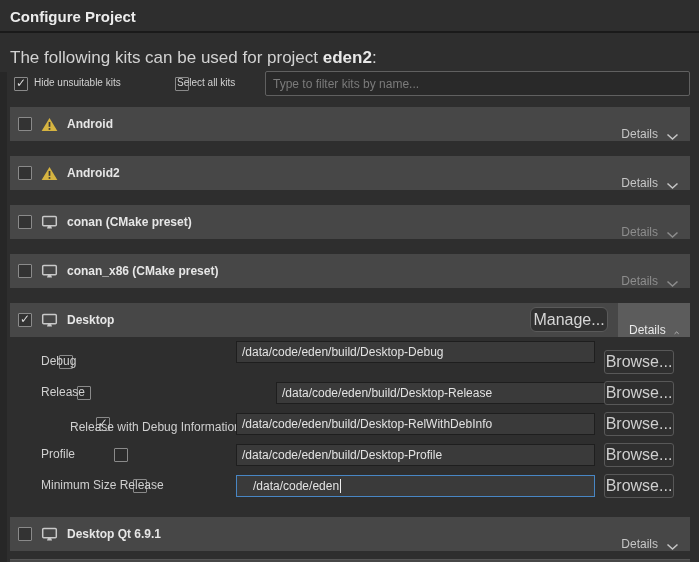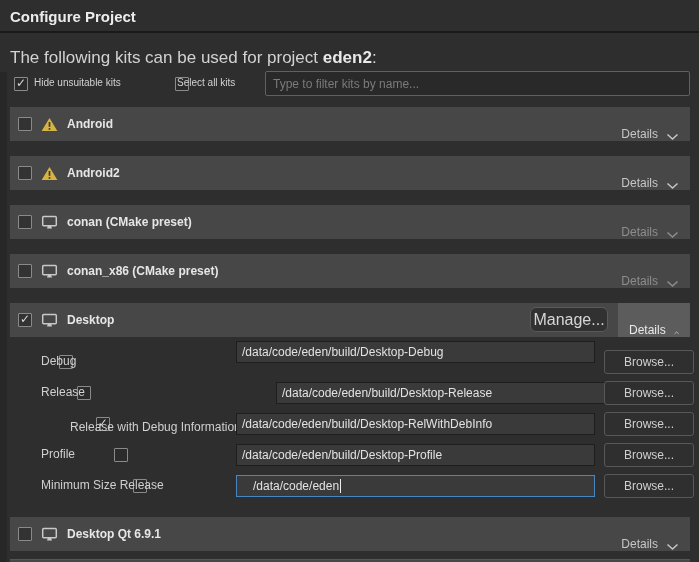--- a/index.html
+++ b/index.html
@@ -66,23 +66,23 @@
   .path-field{
     left:236px;width:359px;height:22px;box-sizing:border-box;
     background:#3a3a3a;border:1px solid #1e1e1e;
     color:#e2e2e2;font-size:12px;padding:0 5px;outline:none;
     font-family:"Liberation Sans","DejaVu Sans",sans-serif;
   }
   div.path-field{display:flex;align-items:center;white-space:pre;}
   .path-field.focused{border:1px solid #4886c4;}
   .caret{display:inline-block;width:1px;height:14px;background:#ededed;margin:0 0.5px;}
   .browse-btn{
-    left:604px;width:90px;height:24px;box-sizing:border-box;
+    left:604px;width:70px;height:24px;box-sizing:border-box;
     background:#2f2f2f;border:1px solid #585858;border-radius:3px;
-    color:#cfcfcf;font-size:12px;display:flex;align-items:center;justify-content:center;
+    color:#cfcfcf;font-size:16px;display:flex;align-items:center;justify-content:center;
     cursor:pointer;
   }
 
   
   .peek-row{left:10px;top:559px;width:680px;height:3px;background:#474747;border-top:1px solid #555;}
 </style>
 </head>
 <body>
 
 

